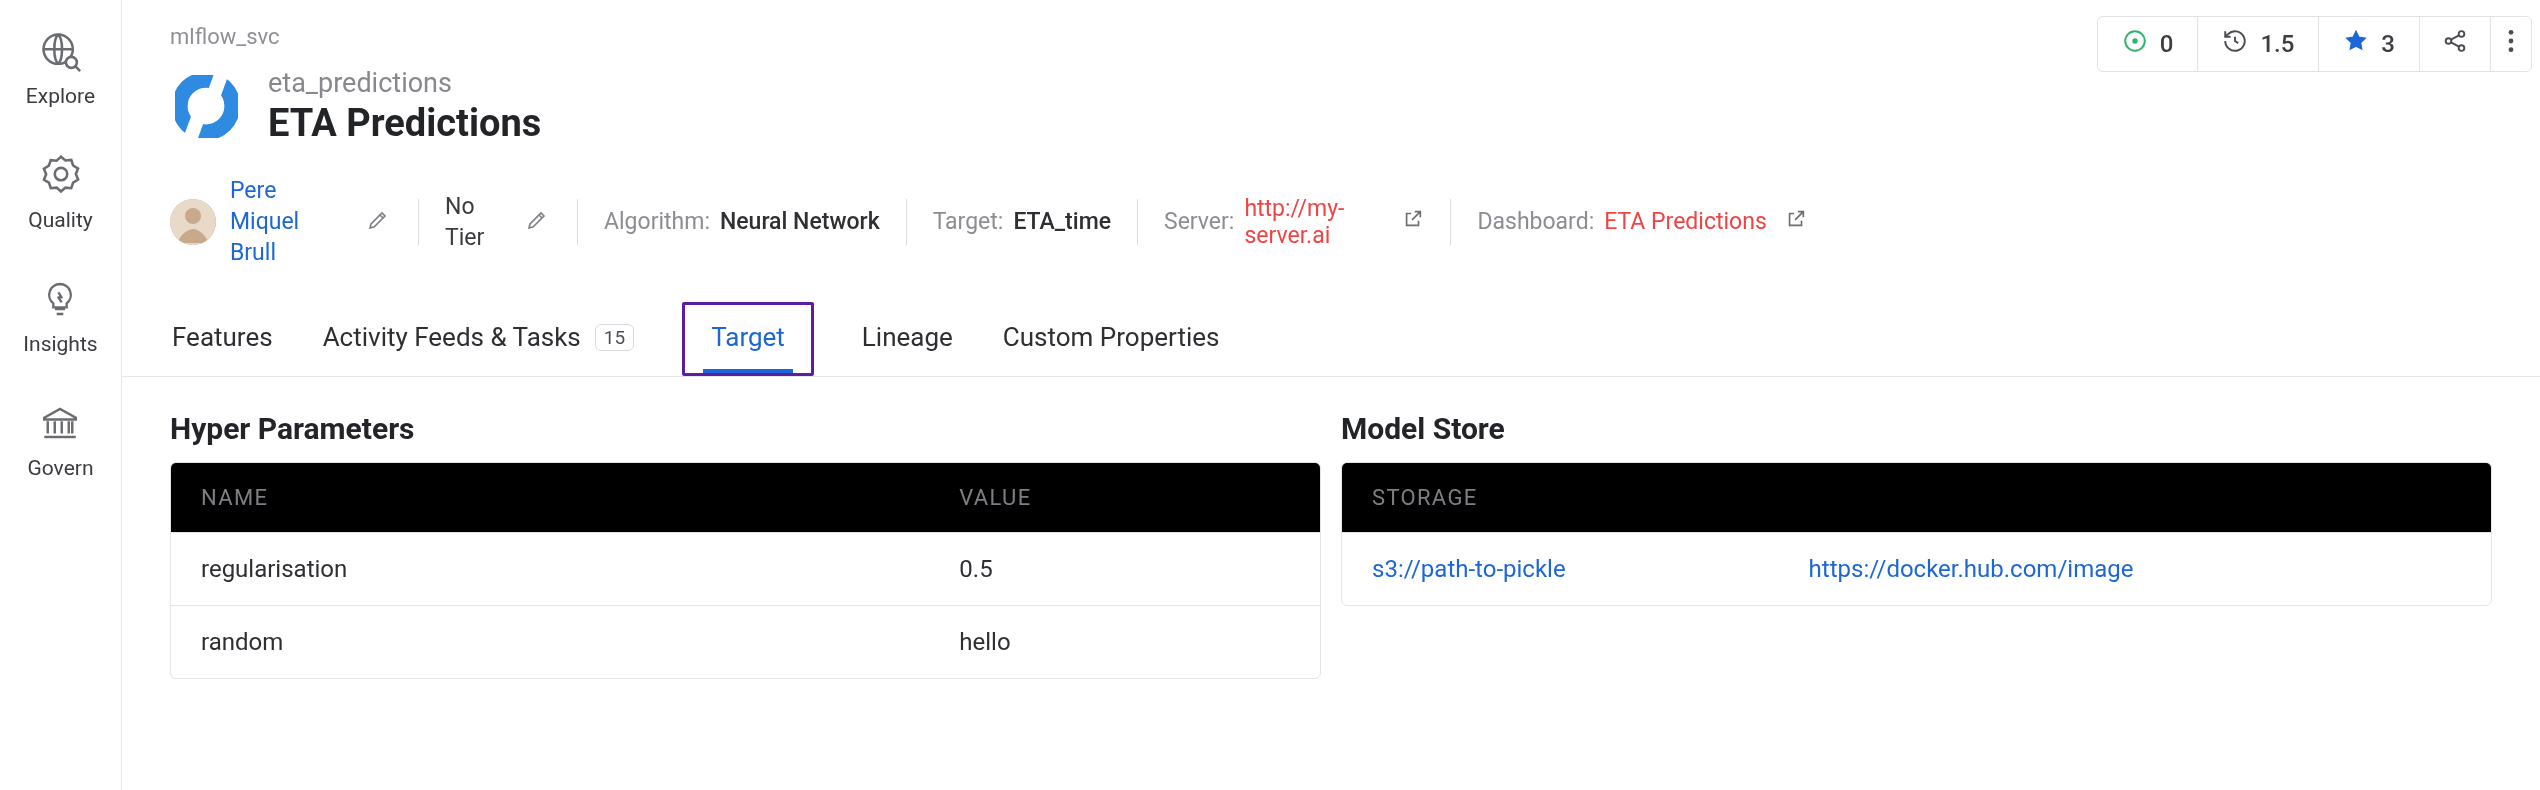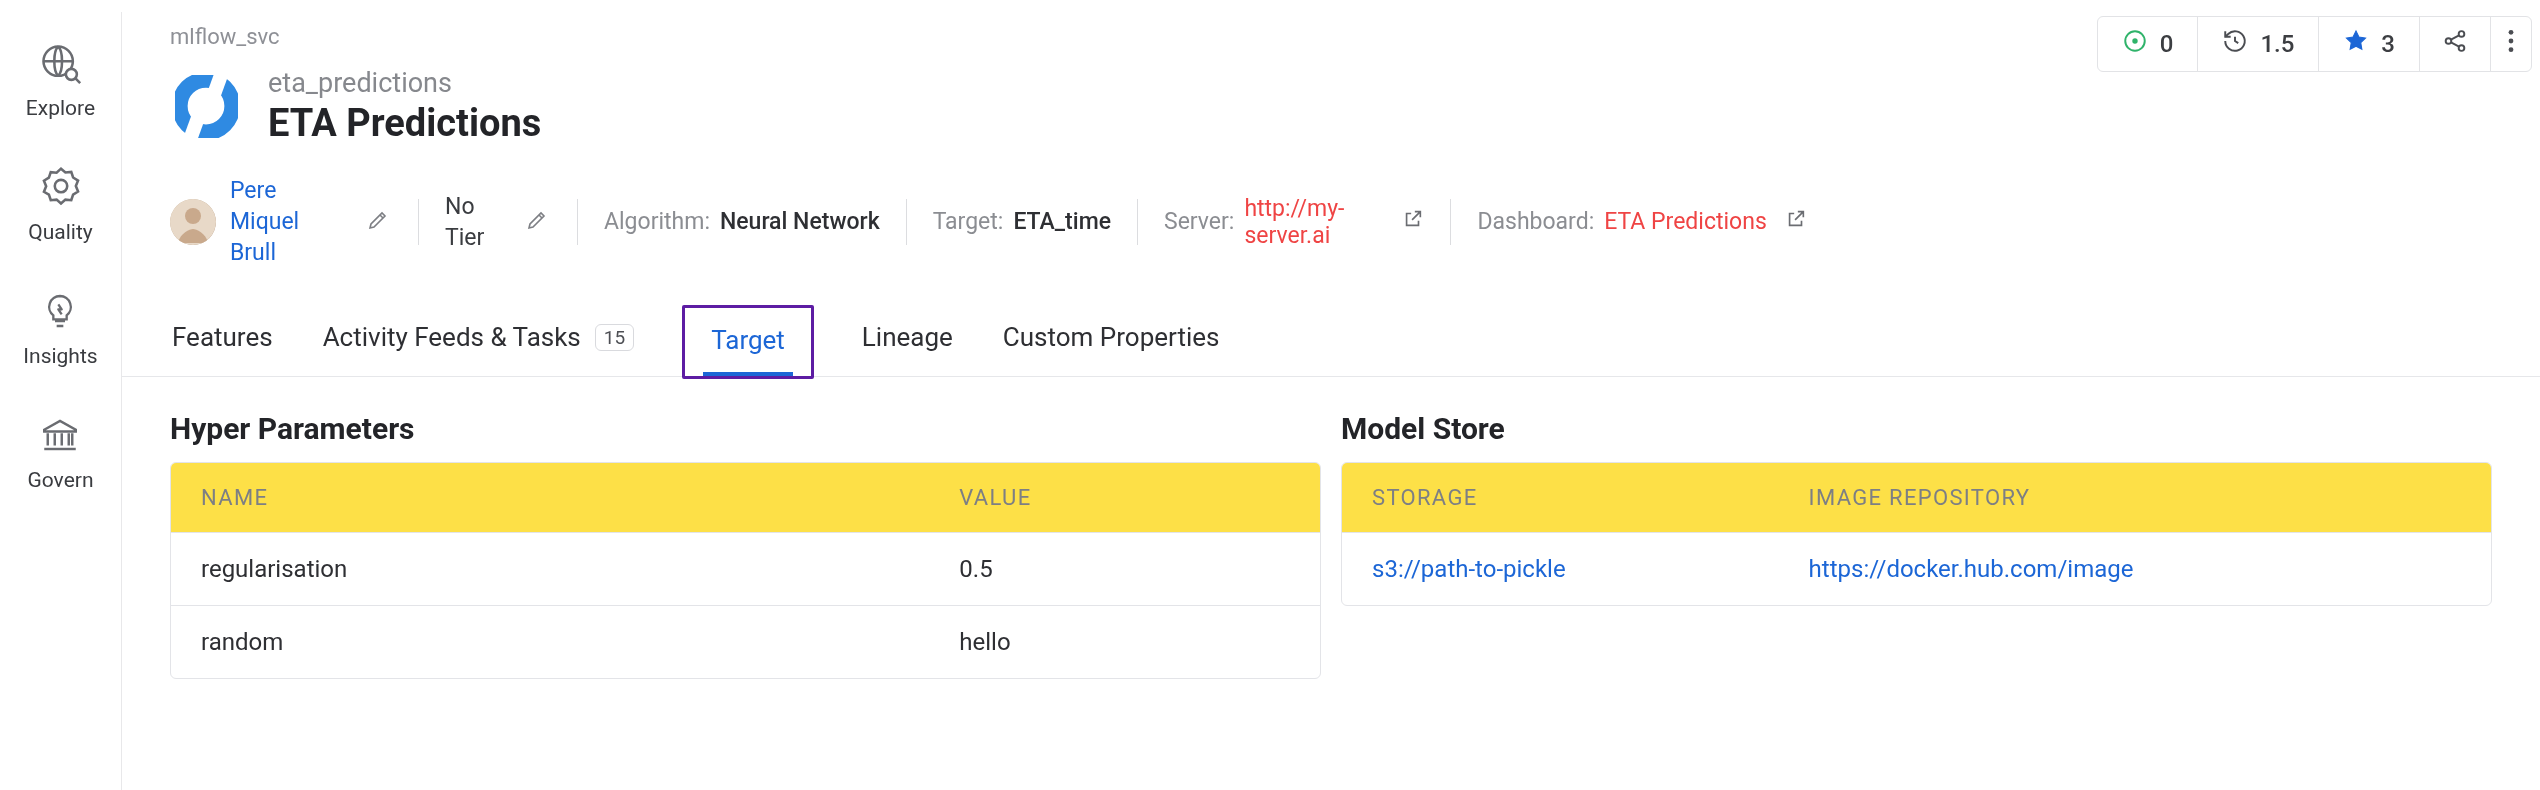--- a/index.html
+++ b/index.html
@@ -14,21 +14,20 @@
   .app { display: flex; height: 100%; }
   
   .sidebar {
     width: 122px;
     border-right: 1px solid #e8e8ea;
     display: flex;
     flex-direction: column;
     align-items: center;
     padding-top: 28px;
     gap: 44px;
-    margin-top: 12px;
   }
   .side-item {
     display: flex;
     flex-direction: column;
     align-items: center;
     gap: 10px;
     cursor: pointer;
     color: #595b60;
   }
   .side-item .icon-wrap {
@@ -111,21 +110,21 @@
     cursor: pointer; color: #7d7f84;
   }
   .kv { font-size: 23px; color: #8b8d92; display: flex; align-items: center; gap: 10px; }
   .kv .val { color: #2e2f33; font-weight: 500; }
   .kv a { color: #ef4444; text-decoration: none; }
   .ext-link { display: inline-flex; margin-left: 8px; color: #6b6d72; cursor: pointer; }
 
   
   .tabs {
     display: flex;
-    align-items: flex-end;
+    align-items: flex-start;
     gap: 46px;
     border-bottom: 1px solid #e6e7ea;
     margin-left: -48px; margin-right: -48px;
     padding: 0 48px;
   }
   .tab {
     font-size: 26px;
     color: #2e2f33;
     padding: 20px 2px 24px 2px;
     cursor: pointer;
@@ -166,21 +165,21 @@
   }
   .panel.left { flex: 1; min-width: 0; }
   .panel.right { flex: 1; min-width: 0; }
   .tbl {
     border: 1px solid #e3e4e8;
     border-radius: 6px;
     overflow: hidden;
   }
   .tbl .hd {
     display: flex;
-    background: #fde047;
+    background: #000000;
     color: #7d7f84;
     font-size: 22px;
     letter-spacing: .06em;
   }
   .tbl .row {
     display: flex;
     border-top: 1px solid #e3e4e8;
     font-size: 24px;
     color: #2e2f33;
   }
@@ -408,21 +407,20 @@
             <div class="cell">hello</div>
           </div>
         </div>
       </div>
 
       <div class="panel right">
         <h2>Model Store</h2>
         <div class="tbl right">
           <div class="hd">
             <div class="cell">STORAGE</div>
-            <div class="cell">IMAGE REPOSITORY</div>
           </div>
           <div class="row">
             <div class="cell"><a href="#">s3://path-to-pickle</a></div>
             <div class="cell"><a href="#">https://docker.hub.com/image</a></div>
           </div>
         </div>
       </div>
     </div>
 
   </div>

